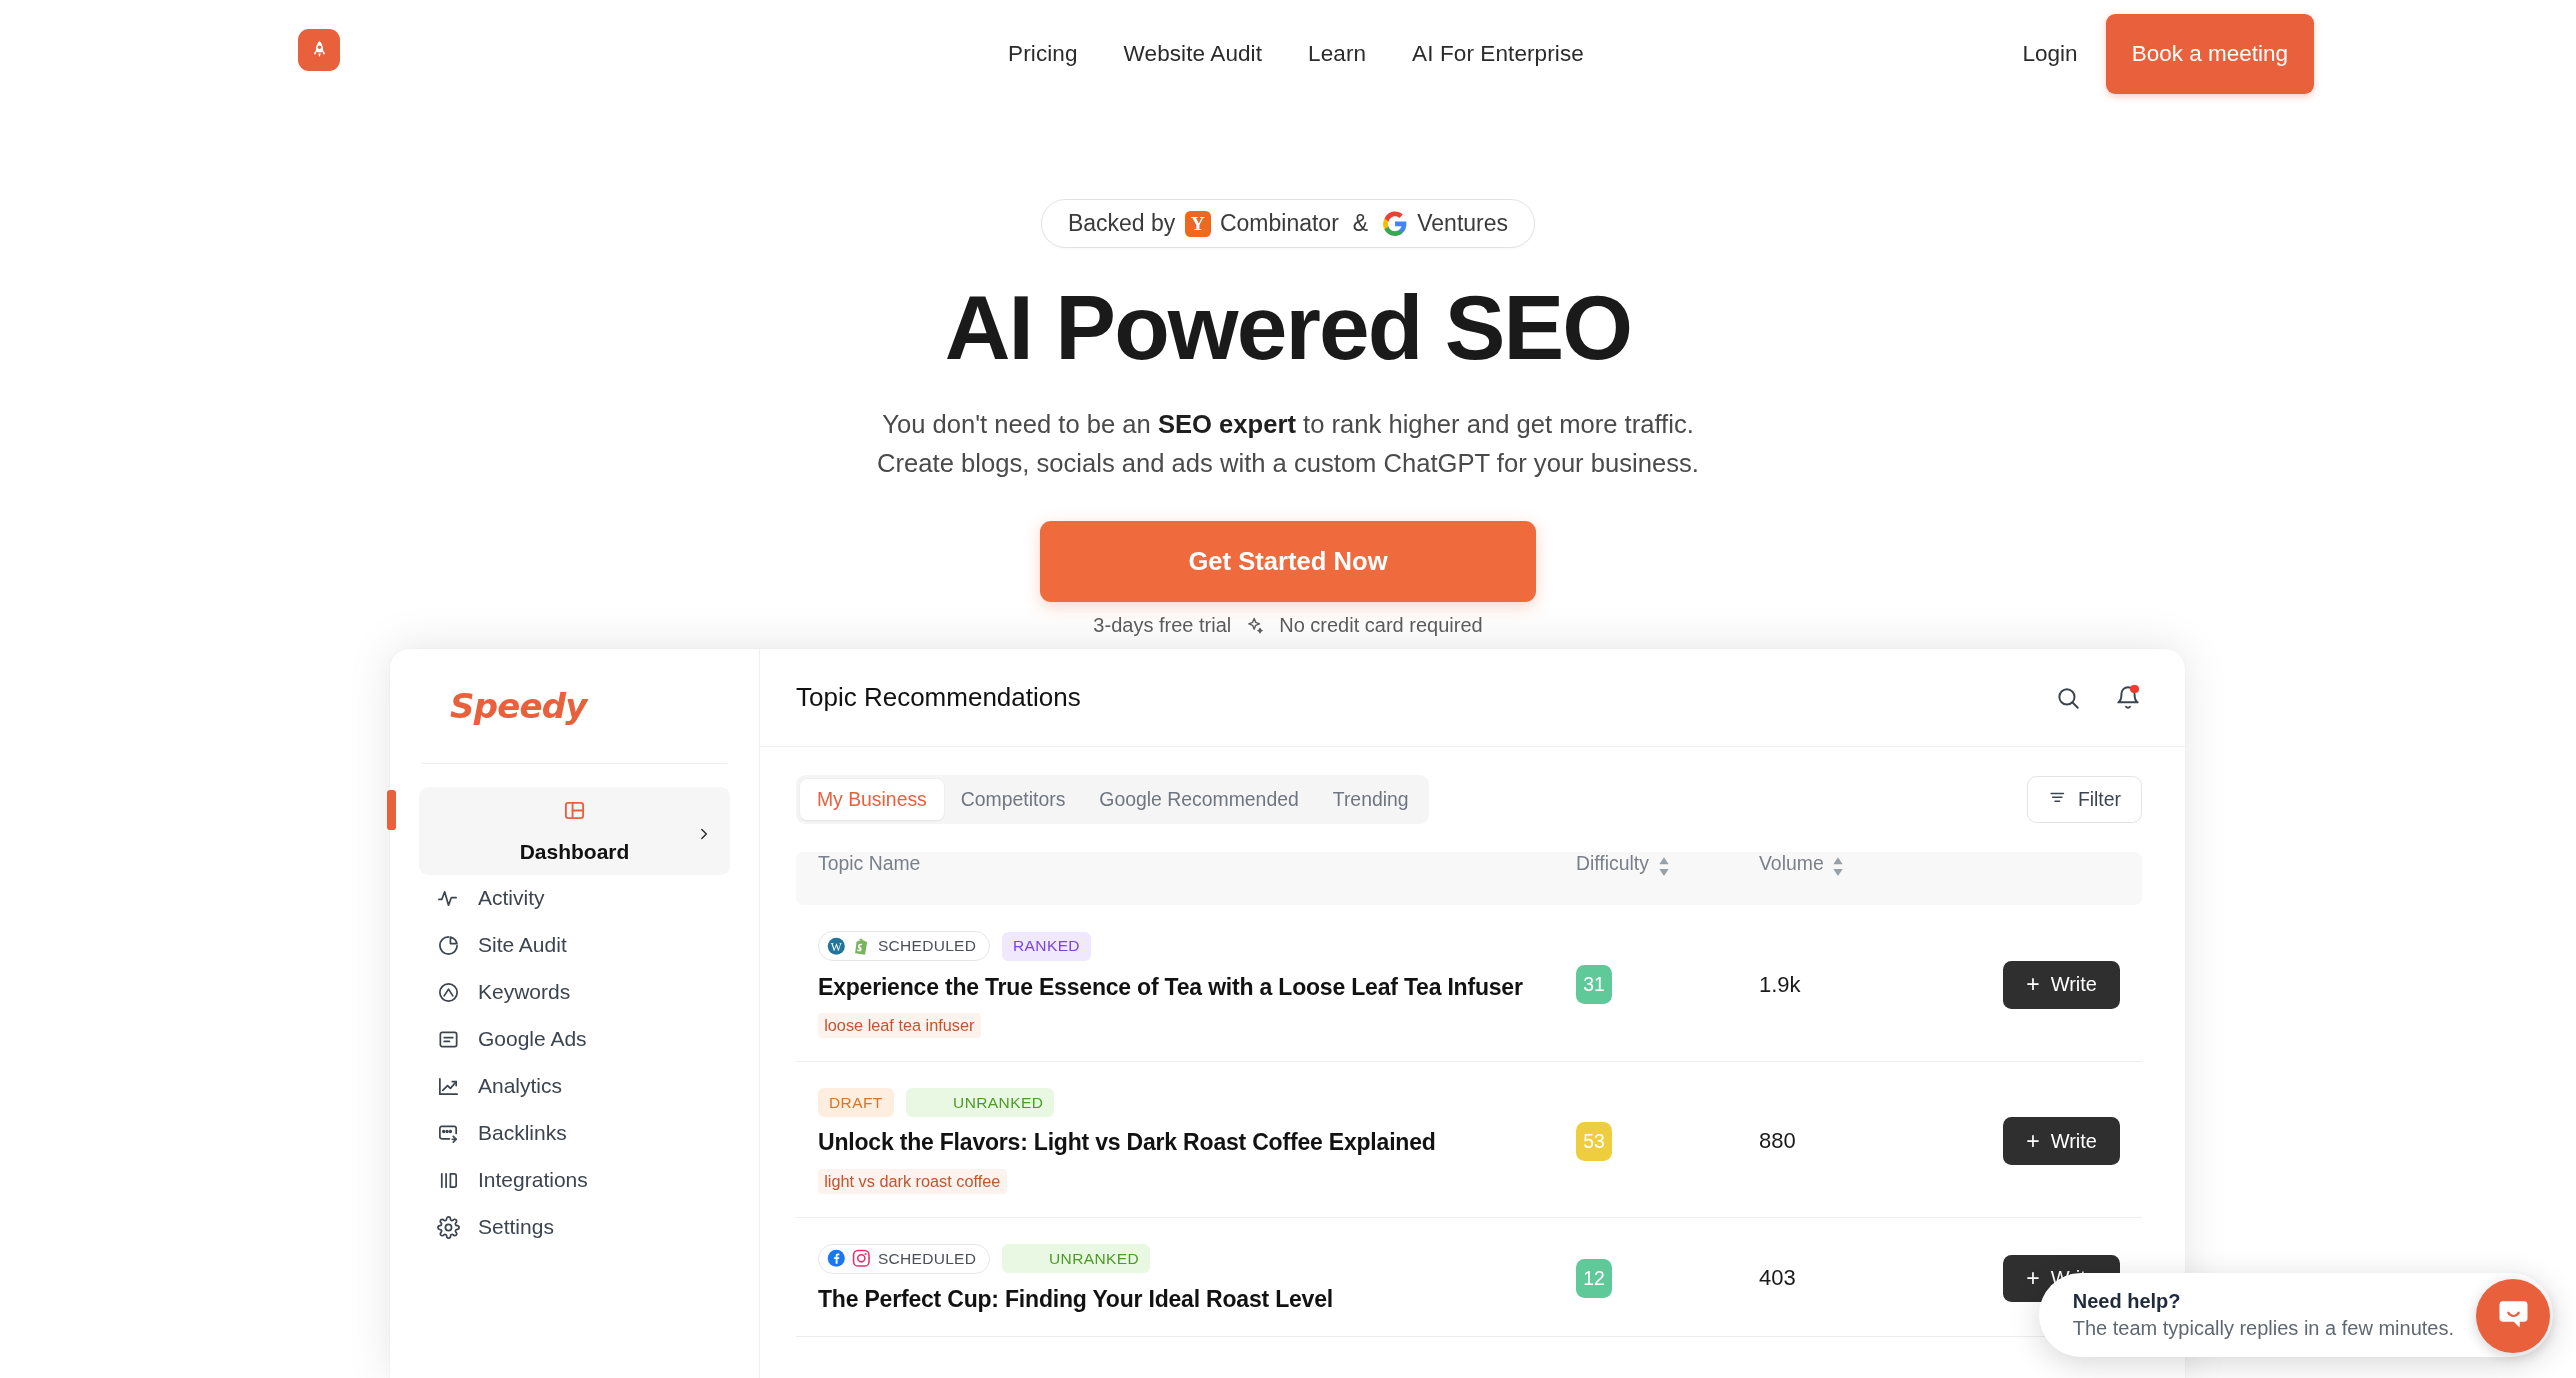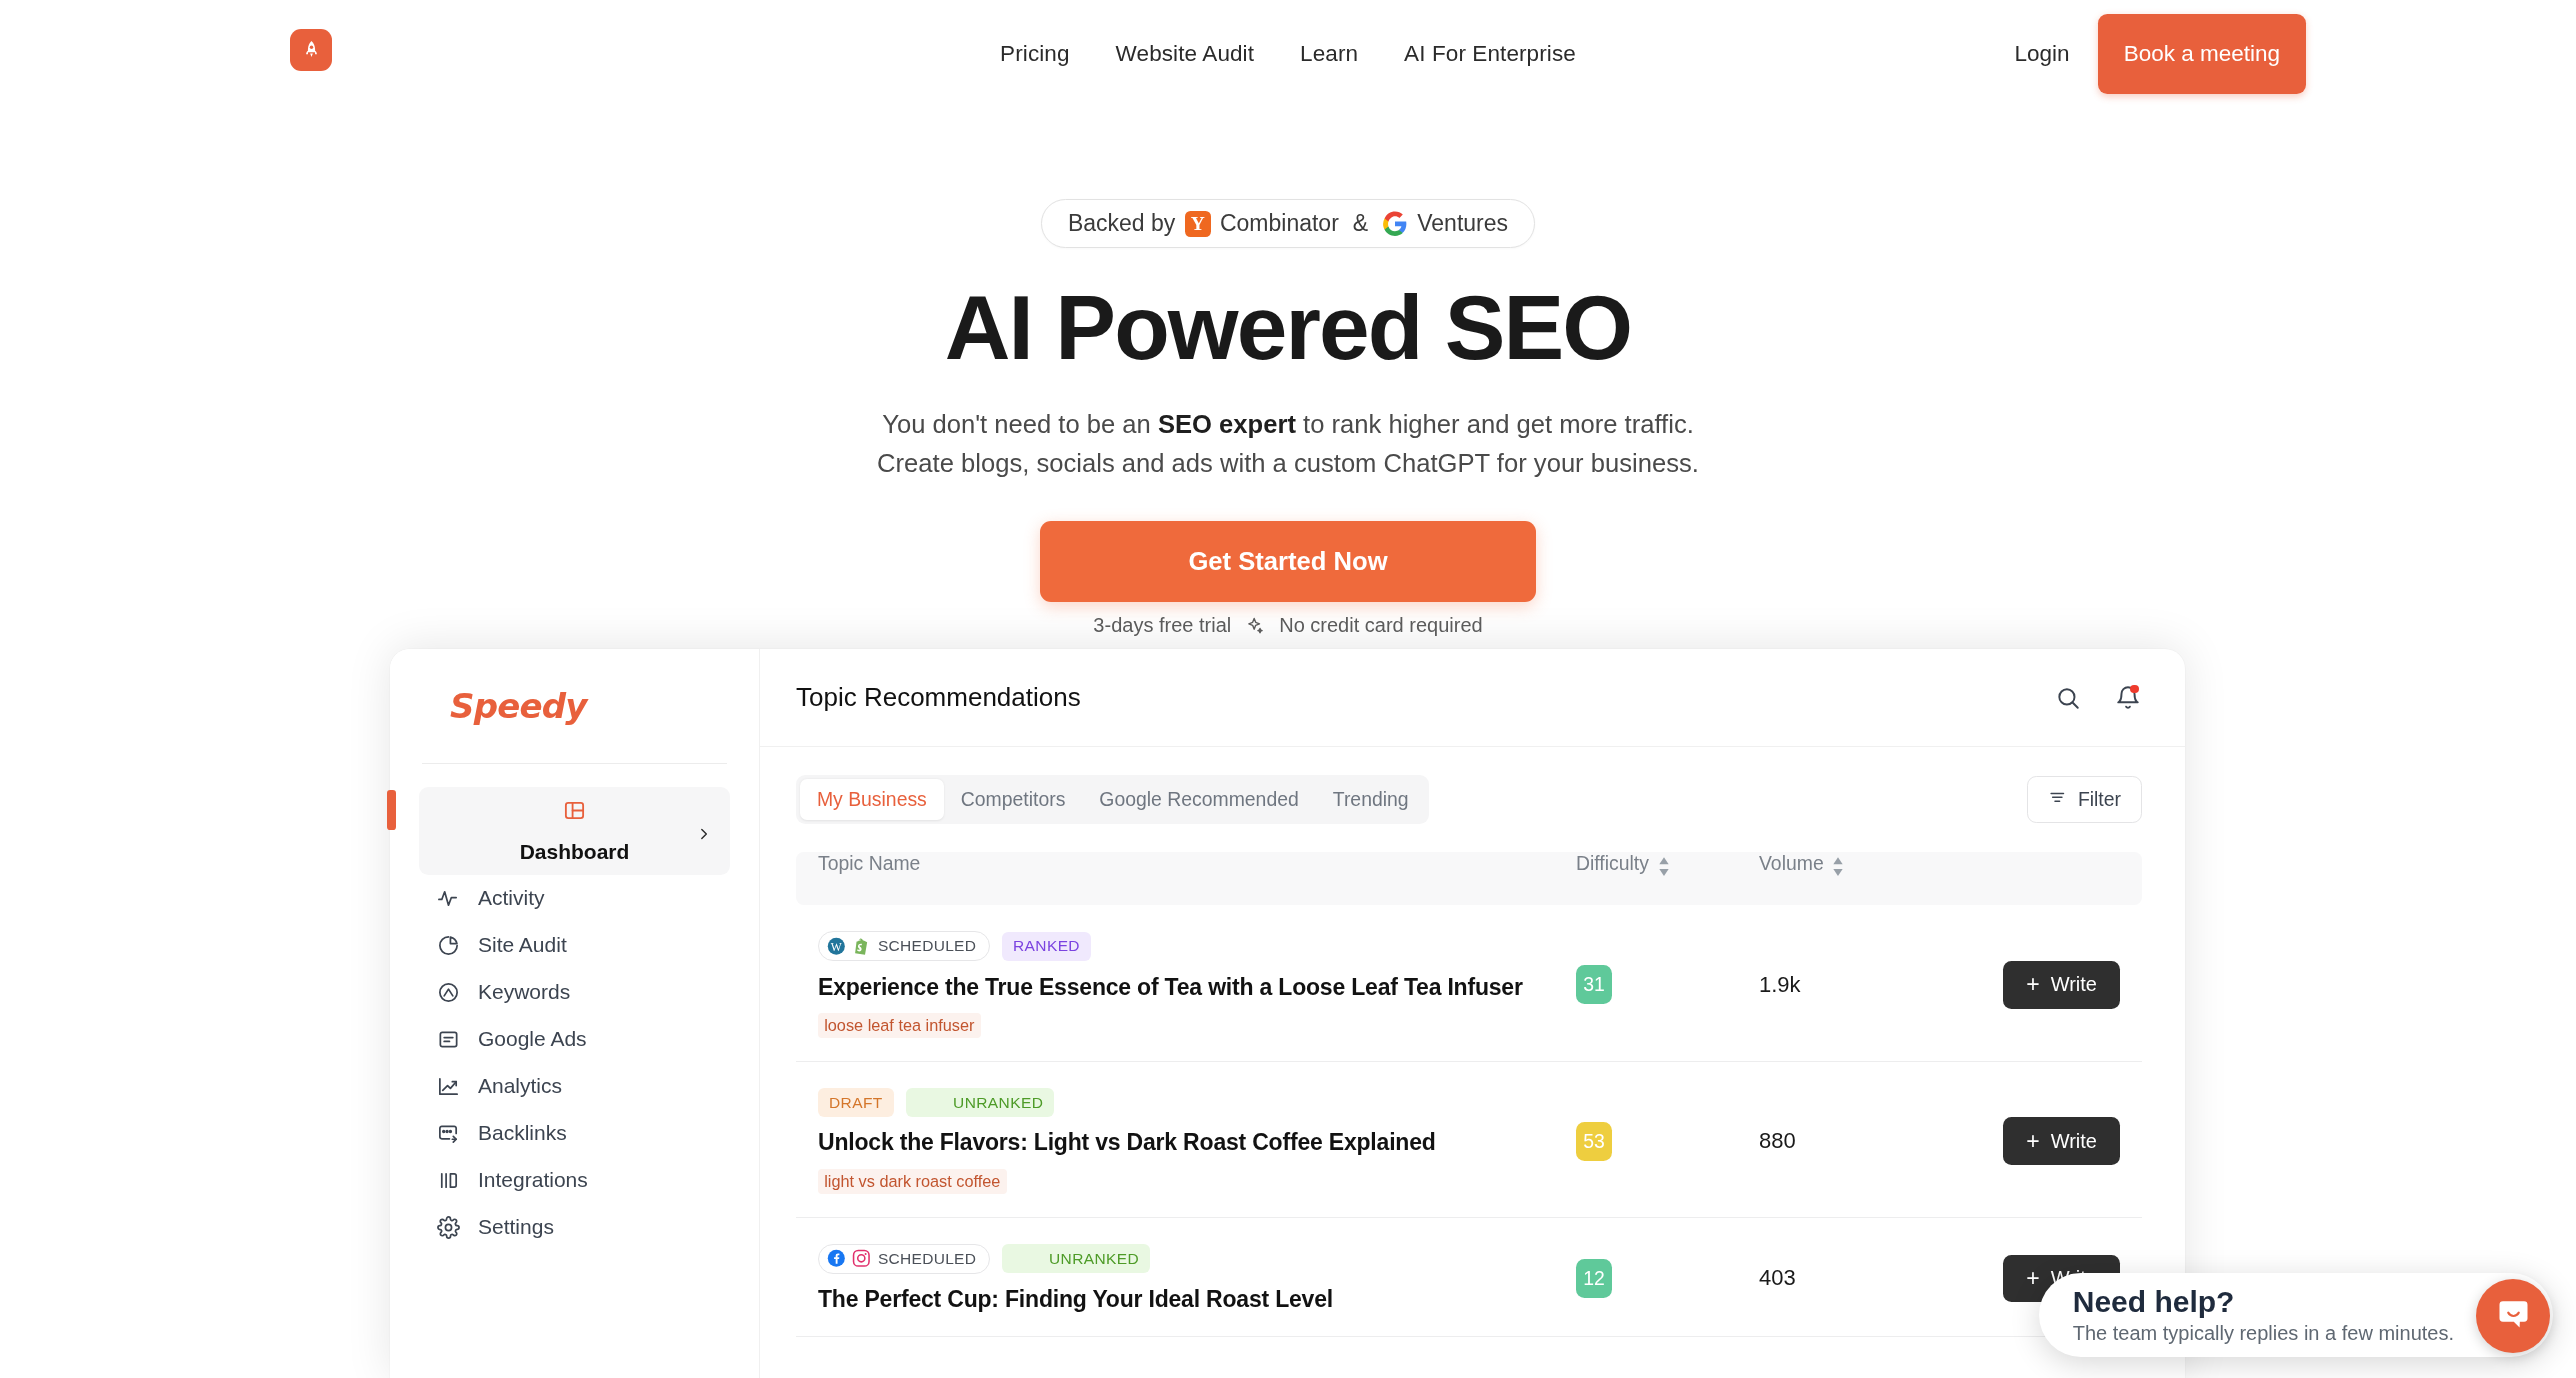--- a/index.html
+++ b/index.html
@@ -7,21 +7,21 @@
     width: 2576px; height: 1379px;
     background: #ffffff;
     font-family: "Liberation Sans", sans-serif;
     overflow: hidden;
     -webkit-font-smoothing: antialiased;
   }
   .page { position: relative; width: 2576px; height: 1379px; background: #fff; }
 
   
   .header {
-    position: absolute; top: 0; left: 0; width: 2368px; height: 108px;
+    position: absolute; top: 0; left: 8px; width: 2368px; height: 108px;
     display: flex; align-items: center;
   }
   .logo-mark {
     position: absolute; left: 290px; top: 29px;
     width: 42px; height: 42px; border-radius: 11px;
     background: #e8603c;
     display: flex; align-items: center; justify-content: center;
   }
   .logo-mark svg { width: 23px; height: 23px; display: block; }
 
@@ -207,21 +207,21 @@
 
   
   .chat-msg {
     position: absolute; right: 23px; bottom: 22px;
     background: #fff; border-radius: 43px;
     box-shadow: 0 6.2px 31px rgba(0,0,0,.16);
     height: 84px; padding: 0 99px 0 34px;
     display: flex; flex-direction: column; justify-content: center;
     z-index: 20; cursor: pointer;
   }
-  .chat-title { font-size: 30px; font-weight: bold; color: #1f2b3d; }
+  .chat-title { font-size: 20px; font-weight: bold; color: #1f2b3d; }
   .chat-sub { font-size: 20px; color: #5f6872; margin-top: 3.9px; }
   .chat-launcher {
     position: absolute; right: 26px; bottom: 26px;
     width: 74px; height: 74px; border-radius: 50%;
     background: #e8603c; display: flex; align-items: center; justify-content: center;
     z-index: 21; cursor: pointer;
     box-shadow: 0 3.1px 12.4px rgba(0,0,0,.18);
   }
   .chat-launcher svg { width: 37px; height: 37px; }
 </style>

